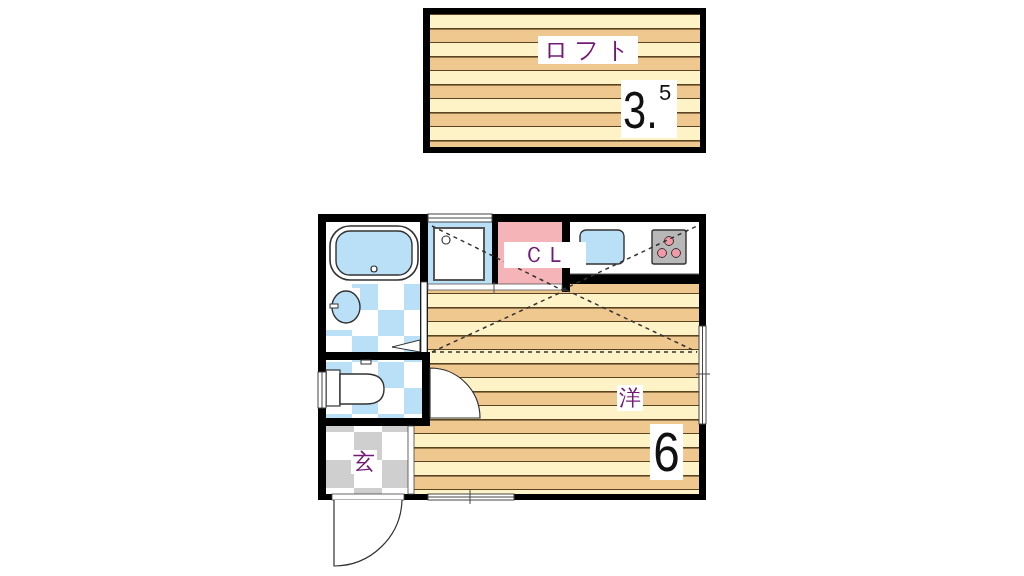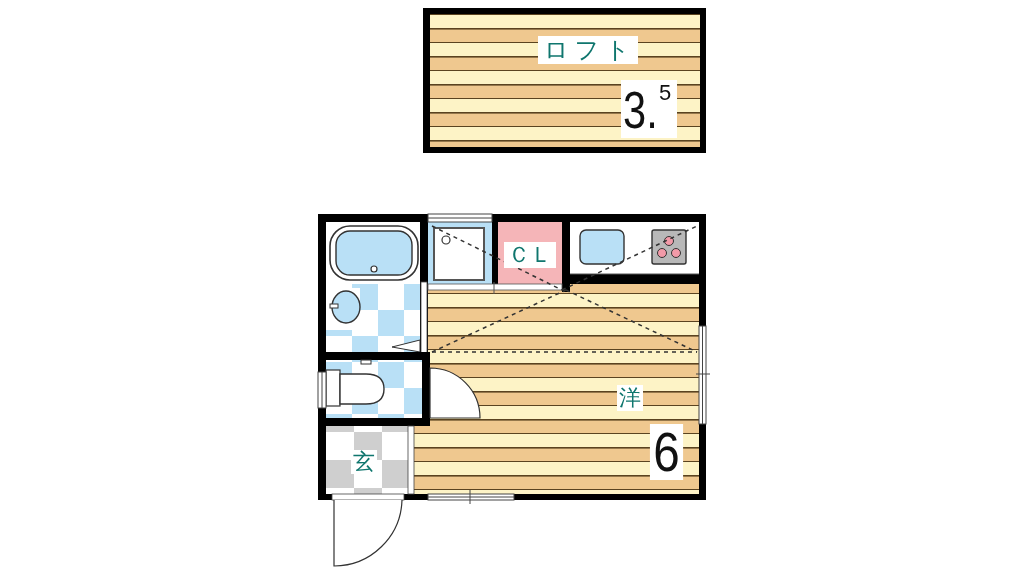--- a/index.html
+++ b/index.html
@@ -1,18 +1,18 @@
 <!DOCTYPE html>
 <html><head>
 <meta charset="utf-8">
 <style>
   html, body { margin: 0; padding: 0; background: #ffffff; }
   body { width: 1024px; height: 576px; position: relative; overflow: hidden; font-family: "DejaVu Sans", sans-serif; }
   #plan { position: absolute; left: 0; top: 0; width: 1024px; height: 576px; }
-  .lbl { position: absolute; background: #ffffff; color: #0f766e; font-family: Liberation Sans, sans-serif; line-height: 1; text-align: center; }
+  .lbl { position: absolute; background: #ffffff; color: #701a75; font-family: Liberation Sans, sans-serif; line-height: 1; text-align: center; }
   .lbl-sm { font-size: 22px; padding: 2px 4px; }
   .big { position: absolute; background: #ffffff; color: #111; font-family: "Liberation Sans", sans-serif; line-height: 1; }
 </style>
 </head>
 <body>
 
 <svg id="plan" viewBox="0 0 1024 576" xmlns="http://www.w3.org/2000/svg">
   <defs>
     <pattern id="stripes" x="0" y="0" width="20" height="28" patternUnits="userSpaceOnUse" patternTransform="translate(0,14)">
       <rect x="0" y="0" width="20" height="14" fill="#fdf3c6"></rect>
@@ -138,18 +138,18 @@
     <path d="M334 500 L334 566 A68 68 0 0 0 402 500" fill="#fff" stroke="#333" stroke-width="1.2"></path>
   </g>
 </svg>
 
 <div class="lbl lbl-sm" style="left:538px; top:36px; font-size:24px; letter-spacing:6px; padding:2px 2px 2px 6px;">ロフト</div>
 <div class="big" style="left:621px; top:80px; width:56px; height:58px;">
   <span style="position:absolute; left:2px; top:4px; font-size:52px; transform:scaleX(0.8); transform-origin:left top;">3.</span>
   <span style="position:absolute; left:38px; top:2px; font-size:22px;">5</span>
 </div>
 
-<div class="lbl" style="left:504px; top:242px; font-size:22px; padding:2px 4px;">ＣＬ</div>
+<div class="lbl" style="left:504px; top:242px; font-size:22px; padding:2px 19px;">ＣＬ</div>
 
 <div class="lbl" style="left:617px; top:385px; font-size:22px; padding:2px 2px;">洋</div>
 <div class="big" style="left:647px; top:424px; font-size:56px; padding:0 4px; transform:scaleX(0.85);">6</div>
 
 <div class="lbl" style="left:351px; top:450px; font-size:22px; padding:1px 2px;">玄</div>
 
 </body></html>

